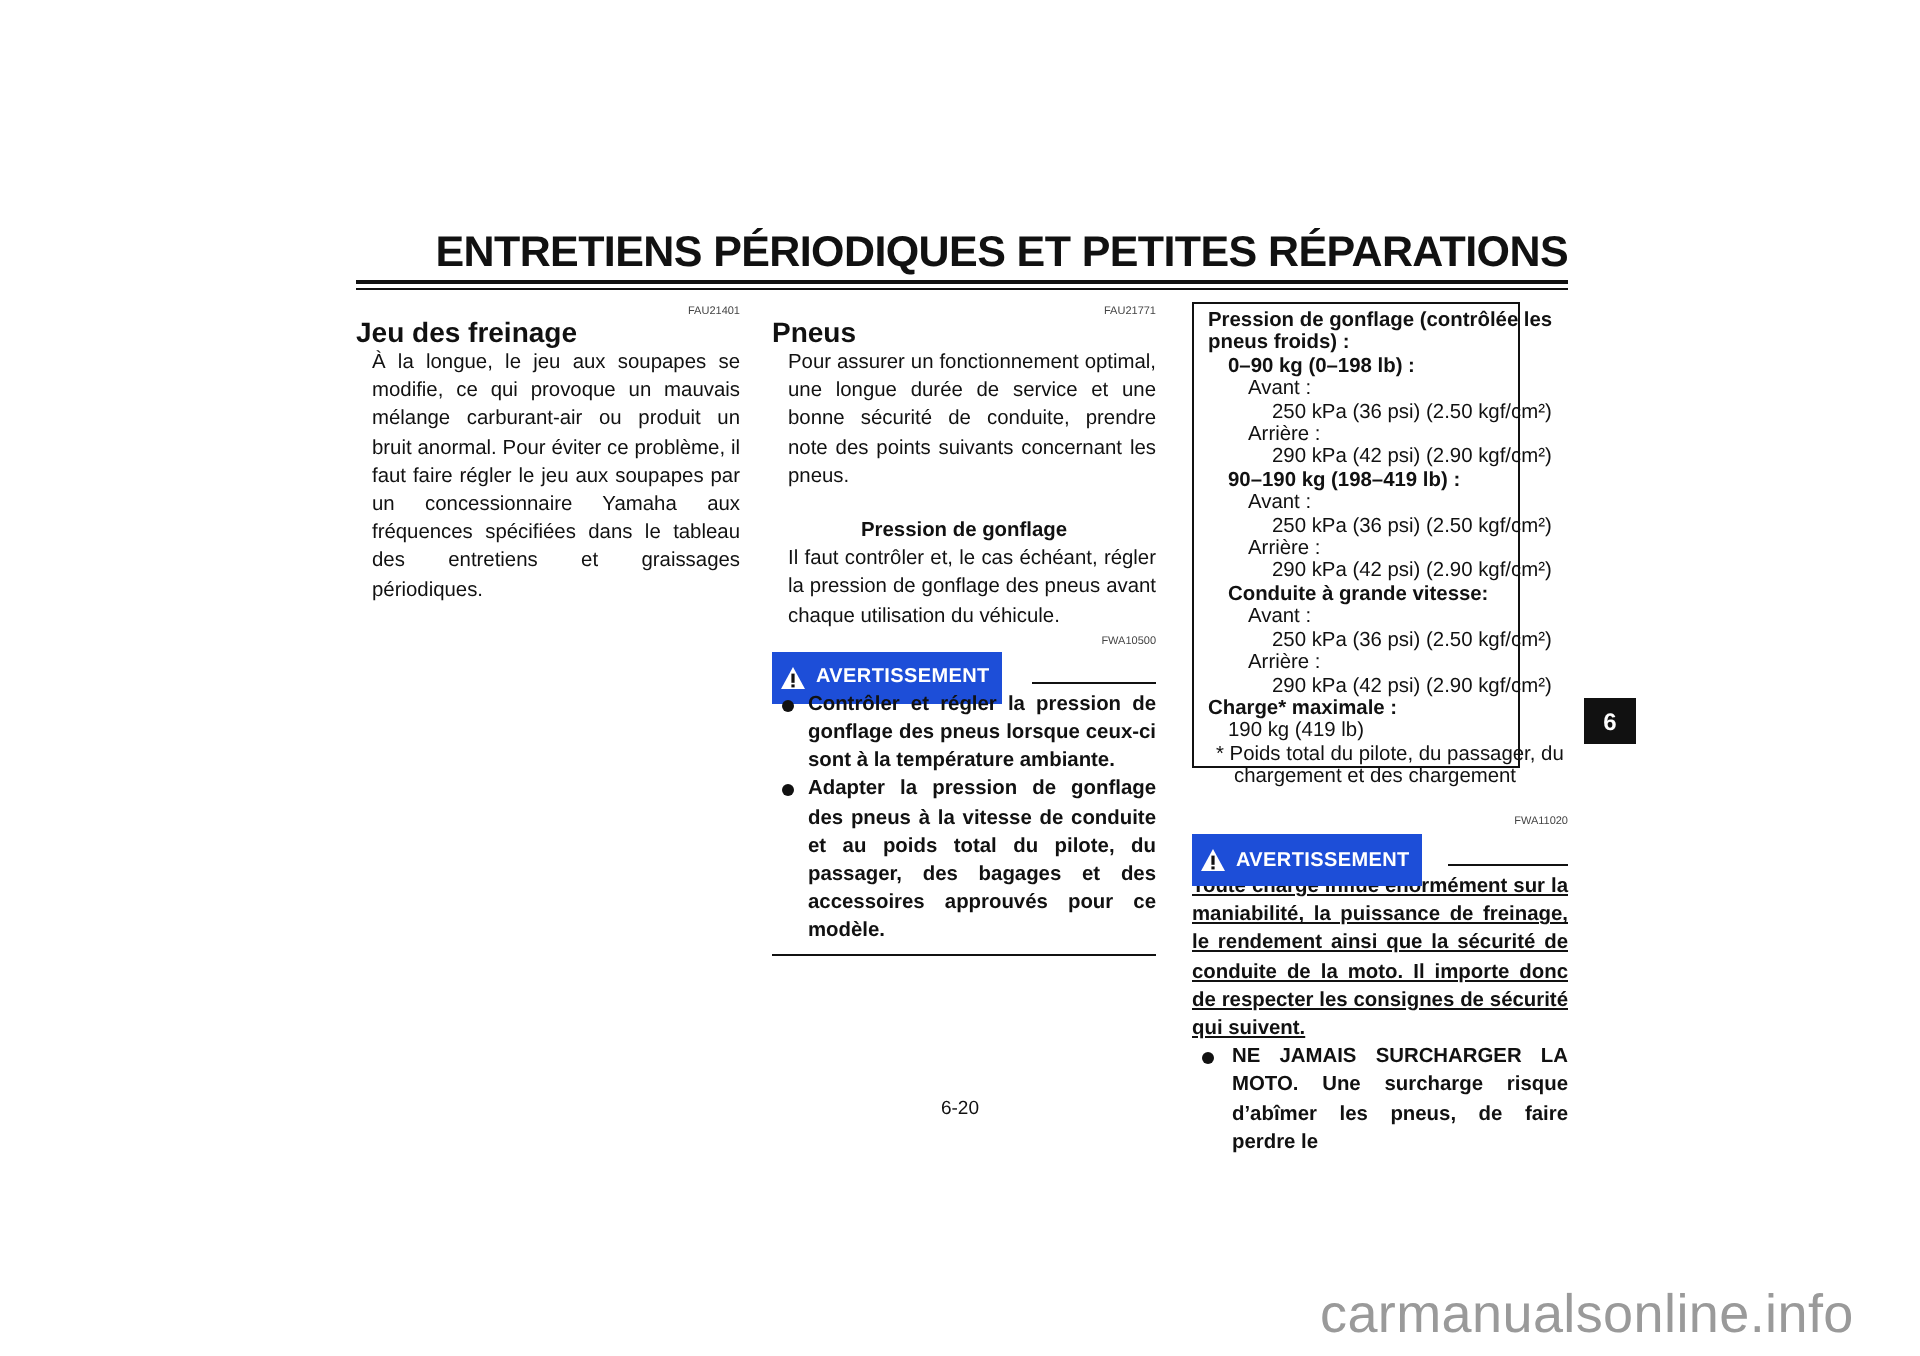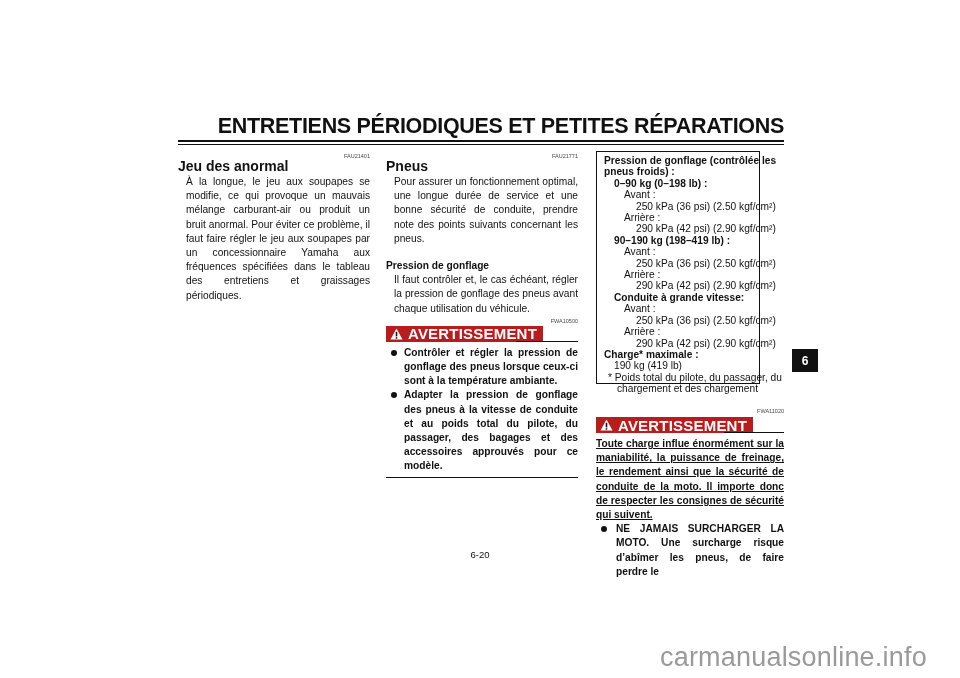--- a/index.html
+++ b/index.html
@@ -11,22 +11,22 @@
   .rule1 { left:178px; top:140px; width:606px; height:2px; background:#111; }
   .rule2 { left:178px; top:144px; width:606px; height:1px; background:#111; }
   .code { font-size:5.5px; color:#444; text-align:right; }
   .h2 { font-size:14px; font-weight:bold; }
   .body { font-size:10.2px; line-height:14.2px; text-align:justify; color:#111;margin-left:8px; }
   .body-bold { font-size:10.2px; line-height:14.2px; font-weight:bold; }
   .col1 { left:178px; width:192px; }
   .col2 { left:386px; width:192px; }
   .col3 { left:596px; width:188px; }
   .warn-wrap { height:16px; }
-  .warn-badge { display:inline-flex; align-items:center; background:#b91c1c; color:#fff; height:16px;
-                padding:0 6px 0 4px; font-size:15px; font-weight:bold; letter-spacing:0.2px; }
+  .warn-badge { display:inline-flex; align-items:center; background:#1d4ed8; color:#fff; height:26px;
+                padding:0 6px 0 4px; font-size:10px; font-weight:bold; letter-spacing:0.2px; }
   .warn-badge svg { margin-right:5px; }
   .warn-line { position:absolute; bottom:0; height:1px; background:#111; }
   ul.bullets { list-style:none; margin:0; padding:0; }
   ul.bullets li { position:relative; padding-left:18px; font-size:10.2px; line-height:14.2px; font-weight:bold; text-align:justify; }
   ul.bullets li::before { content:""; position:absolute; left:5px; top:4px; width:6px; height:6px; border-radius:50%; background:#111; }
   .spec-box { left:596px; top:151px; width:164px; height:233px; border:1px solid #111; box-sizing:border-box; padding:3px 4px 0 7px; }
   .spec-line { font-size:10.2px; line-height:11.4px; white-space:nowrap; }
   .ind0 { padding-left:0; } .ind1 { padding-left:10px; } .ind2 { padding-left:20px; } .ind3 { padding-left:32px; }
   .tab6 { left:792px; top:349px; width:26px; height:23px; background:#111; color:#fff; font-size:12px; font-weight:bold;
           display:flex; align-items:center; justify-content:center; }
@@ -36,29 +36,29 @@
 </style>
 </head>
 <body>
 
 <div class="abs header-title">ENTRETIENS PÉRIODIQUES ET PETITES RÉPARATIONS</div>
 <div class="abs rule1"></div>
 <div class="abs rule2"></div>
 
 <div class="abs col1" style="top:153px;">
   <div class="code">FAU21401</div>
-  <div class="h2" style="margin-top:-1px;">Jeu des anormal</div>
+  <div class="h2" style="margin-top:-1px;">Jeu des freinage</div>
   <div class="body" style="margin-top:1px;">À la longue, le jeu aux soupapes se modifie, ce qui provoque un mauvais mélange carburant-air ou produit un bruit anormal. Pour éviter ce problème, il faut faire régler le jeu aux soupapes par un concessionnaire Yamaha aux fréquences spécifiées dans le tableau des entretiens et graissages périodiques.</div>
 </div>
 
 <div class="abs col2" style="top:153px;">
   <div class="code">FAU21771</div>
   <div class="h2" style="margin-top:-1px;">Pneus</div>
   <div class="body" style="margin-top:1px;">Pour assurer un fonctionnement optimal, une longue durée de service et une bonne sécurité de conduite, prendre note des points suivants concernant les pneus.</div>
-  <div class="body-bold" style="margin-top:13px;">Pression de gonflage</div>
+  <div class="body-bold" style="margin-top:13px;text-align:center;">Pression de gonflage</div>
   <div class="body">Il faut contrôler et, le cas échéant, régler la pression de gonflage des pneus avant chaque utilisation du véhicule.</div>
   <div class="code" style="margin-top:2px;">FWA10500</div>
   <div class="warn-wrap" style="position:relative; margin-top:2px;">
     <span class="warn-badge">
       <svg width="13" height="12" viewBox="0 0 13 12">
         <polygon points="6.5,0.5 12.5,11.5 0.5,11.5" fill="#fff"></polygon>
         <rect x="5.7" y="3.8" width="1.6" height="4.6" fill="#111"></rect>
         <rect x="5.7" y="9.2" width="1.6" height="1.5" fill="#111"></rect>
       </svg>
       <span>AVERTISSEMENT</span>

